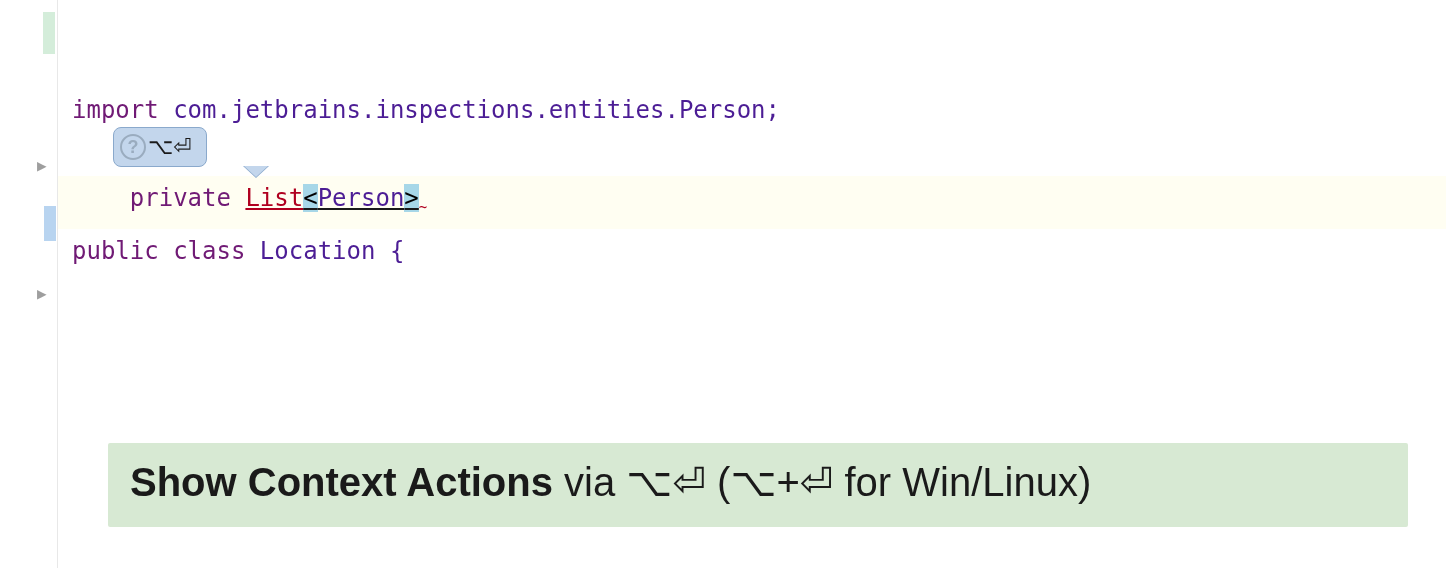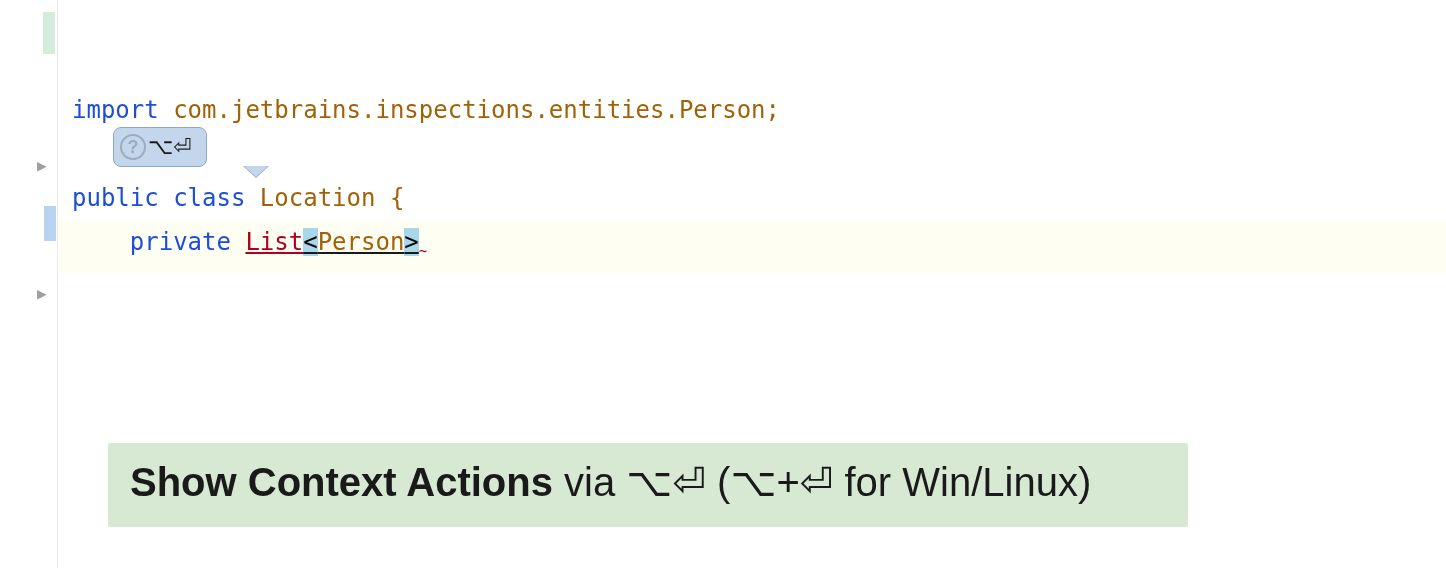--- a/index.html
+++ b/index.html
@@ -51,22 +51,22 @@
       line-height: 44px;
     }
     .line {
       padding-left: 14px;
       white-space: pre;
       position: relative;
     }
     .line-highlight {
       background: #fffef2;
     }
-    .kw { color: #1d4ed8; font-weight: 500; }
-    .plain { color: #a16207; }
+    .kw { color: #701a75; font-weight: 500; }
+    .plain { color: #4c1d95; }
     .error {
       color: #b00020;
       text-decoration: underline;
       text-decoration-color: #b00020;
     }
     .error-underline {
       text-decoration: underline;
       text-decoration-color: #1a1a1a;
     }
     .bracket-highlight {
@@ -126,21 +126,21 @@
       font-size: 18px;
       align-items: center;
       justify-content: center;
       font-weight: bold;
       font-family: sans-serif;
     }
     .hint-banner {
       position: absolute;
       left: 108px;
       top: 443px;
-      width: 1080px;
+      width: 1300px;
       background: #d7e9d3;
       padding: 16px 22px 22px 22px;
       font-family: -apple-system, 'Segoe UI', sans-serif;
       font-size: 40px;
       color: #1a1a1a;
       border-radius: 2px;
     }
     .hint-bold {
       font-weight: 700;
     }
@@ -156,22 +156,22 @@
   <div class="gutter-arrow" style="top:156px">▶</div>
   <div class="gutter-marker-blue" style="top:206px"></div>
   <div class="gutter-arrow" style="top:284px">▶</div>
 </div>
 
 <div class="editor">
   <div class="line">&nbsp;</div>
   <div class="line">&nbsp;</div>
   <div class="line"><span class="kw">import</span><span class="plain"> com.jetbrains.inspections.entities.Person;</span></div>
   <div class="line">&nbsp;</div>
+  <div class="line line-highlight">    <span class="kw">private</span><span> </span><span class="error">List</span><span class="bracket-highlight error-underline">&lt;</span><span class="plain error-underline">Person</span><span class="bracket-highlight error-underline">&gt;</span><span class="squiggle">~</span></div>
   <div class="line"><span class="kw">public</span><span class="kw"> class</span><span class="plain"> Location {</span></div>
-  <div class="line line-highlight">    <span class="kw">private</span><span> </span><span class="error">List</span><span class="bracket-highlight error-underline">&lt;</span><span class="plain error-underline">Person</span><span class="bracket-highlight error-underline">&gt;</span><span class="squiggle">~</span></div>
 </div>
 
 <div class="tooltip">
   <span class="q-icon">?</span>
     <span class="shortcut-key">⌥⏎</span>
 </div>
 
 <div class="hint-banner">
   <span class="hint-bold">Show Context Actions</span><span> via </span><span class="shortcut-key">⌥⏎</span><span> (</span><span class="shortcut-key">⌥+⏎</span><span> for Win/Linux)</span>
 </div>

